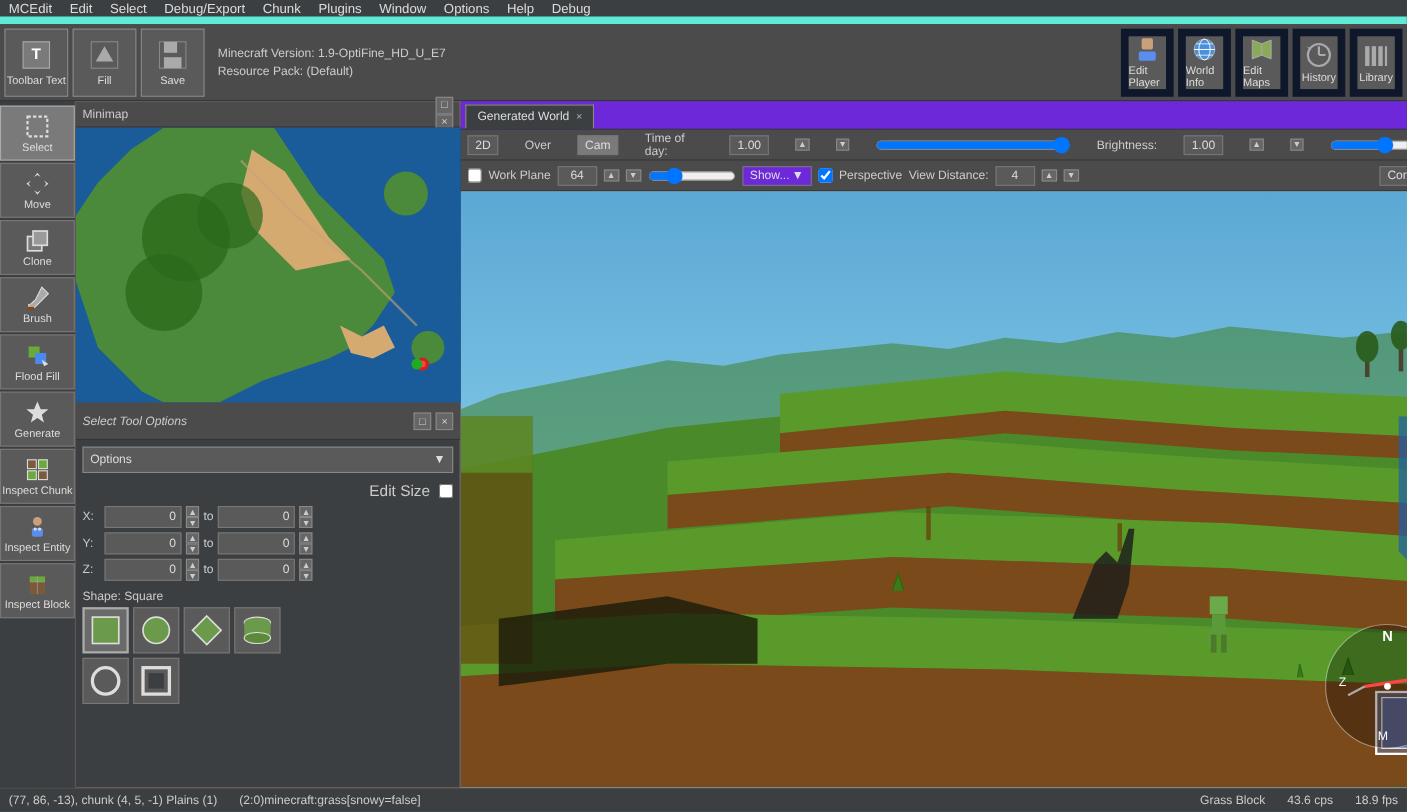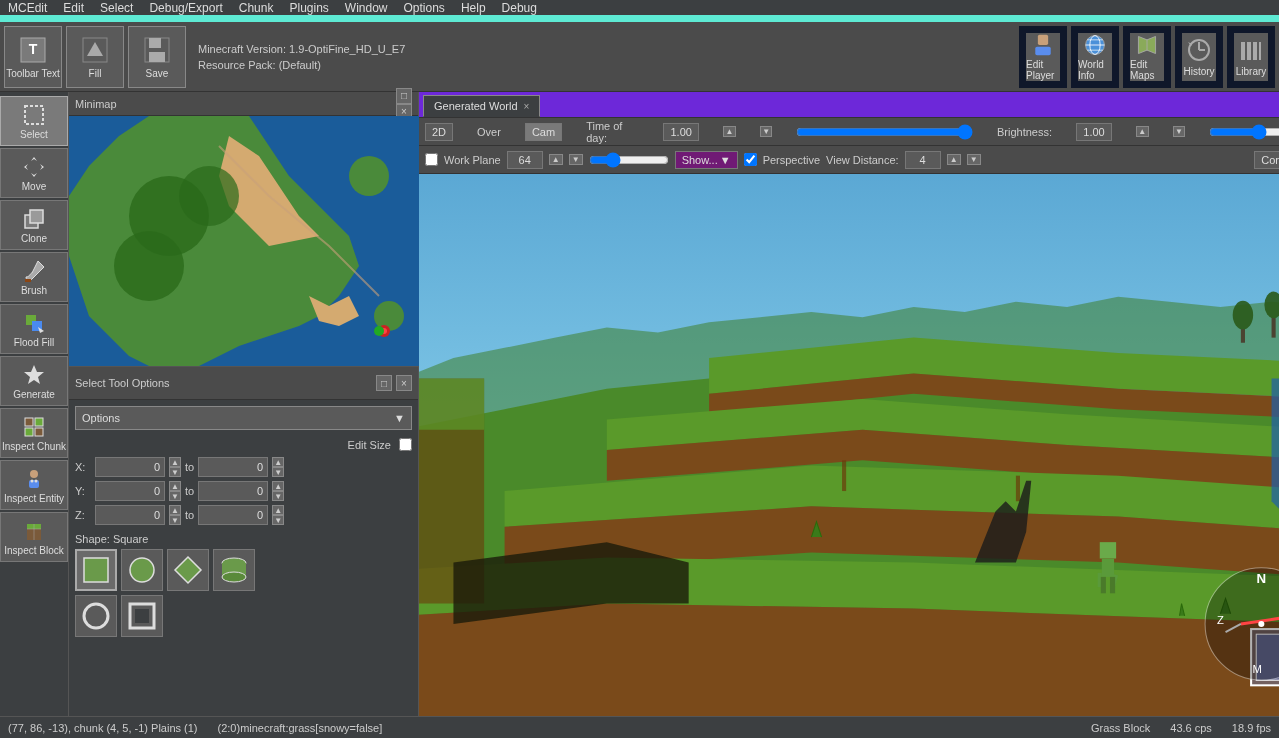--- a/index.html
+++ b/index.html
@@ -32,26 +32,26 @@
     #middle-panel { width: 350px; background: #fca5a5; border-right: 1px solid #555; display: flex; flex-direction: column; }
 
     
     #minimap-header { background: #4b4b4b; height: 24px; display: flex; align-items: center; justify-content: space-between; padding: 0 6px; border-bottom: 1px solid #333; }
     #minimap-header span { font-size: 11px; color: #ccc; }
     .mini-btn { width: 16px; height: 16px; background: #666; border: 1px solid #888; cursor: pointer; display: flex; align-items: center; justify-content: center; font-size: 10px; color: #ccc; }
     #minimap-canvas { width: 350px; height: 250px; background: #1a3a5c; position: relative; overflow: hidden; flex-shrink: 0; }
 
     
     #tool-options { flex: 1; background: #3c3f41; border-top: 1px solid #555; }
-    #tool-options-header { background: #4b4b4b; height: 24px; display: flex; align-items: center; justify-content: space-between; padding: 16px 6px; border-bottom: 1px solid #333; }
+    #tool-options-header { background: #4b4b4b; height: 24px; display: flex; align-items: center; justify-content: space-between; padding: 16px 6px; border-bottom: 1px solid #333; font-style: italic; }
     #tool-options-header span { font-size: 11px; color: #ccc; }
     #tool-options-content { padding: 6px; }
     .options-dropdown { width: 100%; height: 24px; background: #5a5a5a; border: 1px solid #888; color: #ddd; font-size: 11px; display: flex; align-items: center; justify-content: space-between; padding: 0 6px; cursor: pointer; margin-bottom: 8px; }
     .edit-size-row { display: flex; align-items: center; margin-bottom: 6px; }
-    .edit-size-row label { margin-left: auto; font-size: 11px; color: #ccc; margin-right: 4px; }
+    .edit-size-row label { margin-left: auto; font-size: 14px; color: #ccc; margin-right: 4px; }
     .coord-row { display: flex; align-items: center; margin-bottom: 4px; gap: 4px; }
     .coord-row label { width: 16px; font-size: 11px; color: #ccc; }
     .coord-input { width: 70px; height: 20px; background: #5a5a5a; border: 1px solid #777; color: #ddd; font-size: 11px; text-align: right; padding: 0 4px; }
     .coord-spin { display: flex; flex-direction: column; }
     .spin-btn { width: 12px; height: 10px; background: #666; border: 1px solid #888; cursor: pointer; display: flex; align-items: center; justify-content: center; font-size: 8px; color: #ccc; }
     .to-label { font-size: 11px; color: #ccc; }
     .shape-label { font-size: 11px; color: #ccc; margin-bottom: 4px; }
     .shape-grid { display: grid; grid-template-columns: repeat(4, 42px); gap: 4px; margin-bottom: 4px; }
     .shape-grid-2 { display: grid; grid-template-columns: repeat(4, 42px); gap: 4px; }
     .shape-btn { width: 42px; height: 42px; background: #5a5a5a; border: 1px solid #777; cursor: pointer; display: flex; align-items: center; justify-content: center; }
@@ -69,21 +69,21 @@
 
     
     #view-controls { background: #4b4b4b; height: 28px; display: flex; align-items: center; padding: 0 6px; gap: 24px; border-bottom: 1px solid #333; font-size: 11px; color: #ccc; }
     .view-btn { padding: 2px 6px; background: #5a5a5a; border: 1px solid #777; cursor: pointer; color: #ddd; font-size: 11px; }
     .view-btn.active { background: #7a7a7a; }
     input[type=range] { width: 80px; height: 14px; }
     .num-input { width: 36px; height: 18px; background: #5a5a5a; border: 1px solid #777; color: #ddd; font-size: 11px; text-align: center; }
 
     
     #work-controls { background: #4b4b4b; height: 28px; display: flex; align-items: center; padding: 0 6px; gap: 6px; border-bottom: 1px solid #333; font-size: 11px; color: #ccc; }
-    .show-btn { padding: 2px 6px; background: #701a75; border: 1px solid #777; cursor: pointer; color: #ddd; font-size: 11px; display: flex; align-items: center; gap: 2px; justify-content: space-between; }
+    .show-btn { padding: 2px 6px; background: #6d28d9; border: 1px solid #777; cursor: pointer; color: #ddd; font-size: 11px; display: flex; align-items: center; gap: 2px; justify-content: space-between; }
 
     
     #statusbar { background: #3c3f41; height: 22px; display: flex; align-items: center; padding: 0 8px; gap: 20px; border-top: 1px solid #555; font-size: 11px; color: #ccc; }
     #statusbar span { white-space: nowrap; }
   </style>
 </head>
 <body>
 
 <div id="menubar">
   <span>MCEdit</span>

